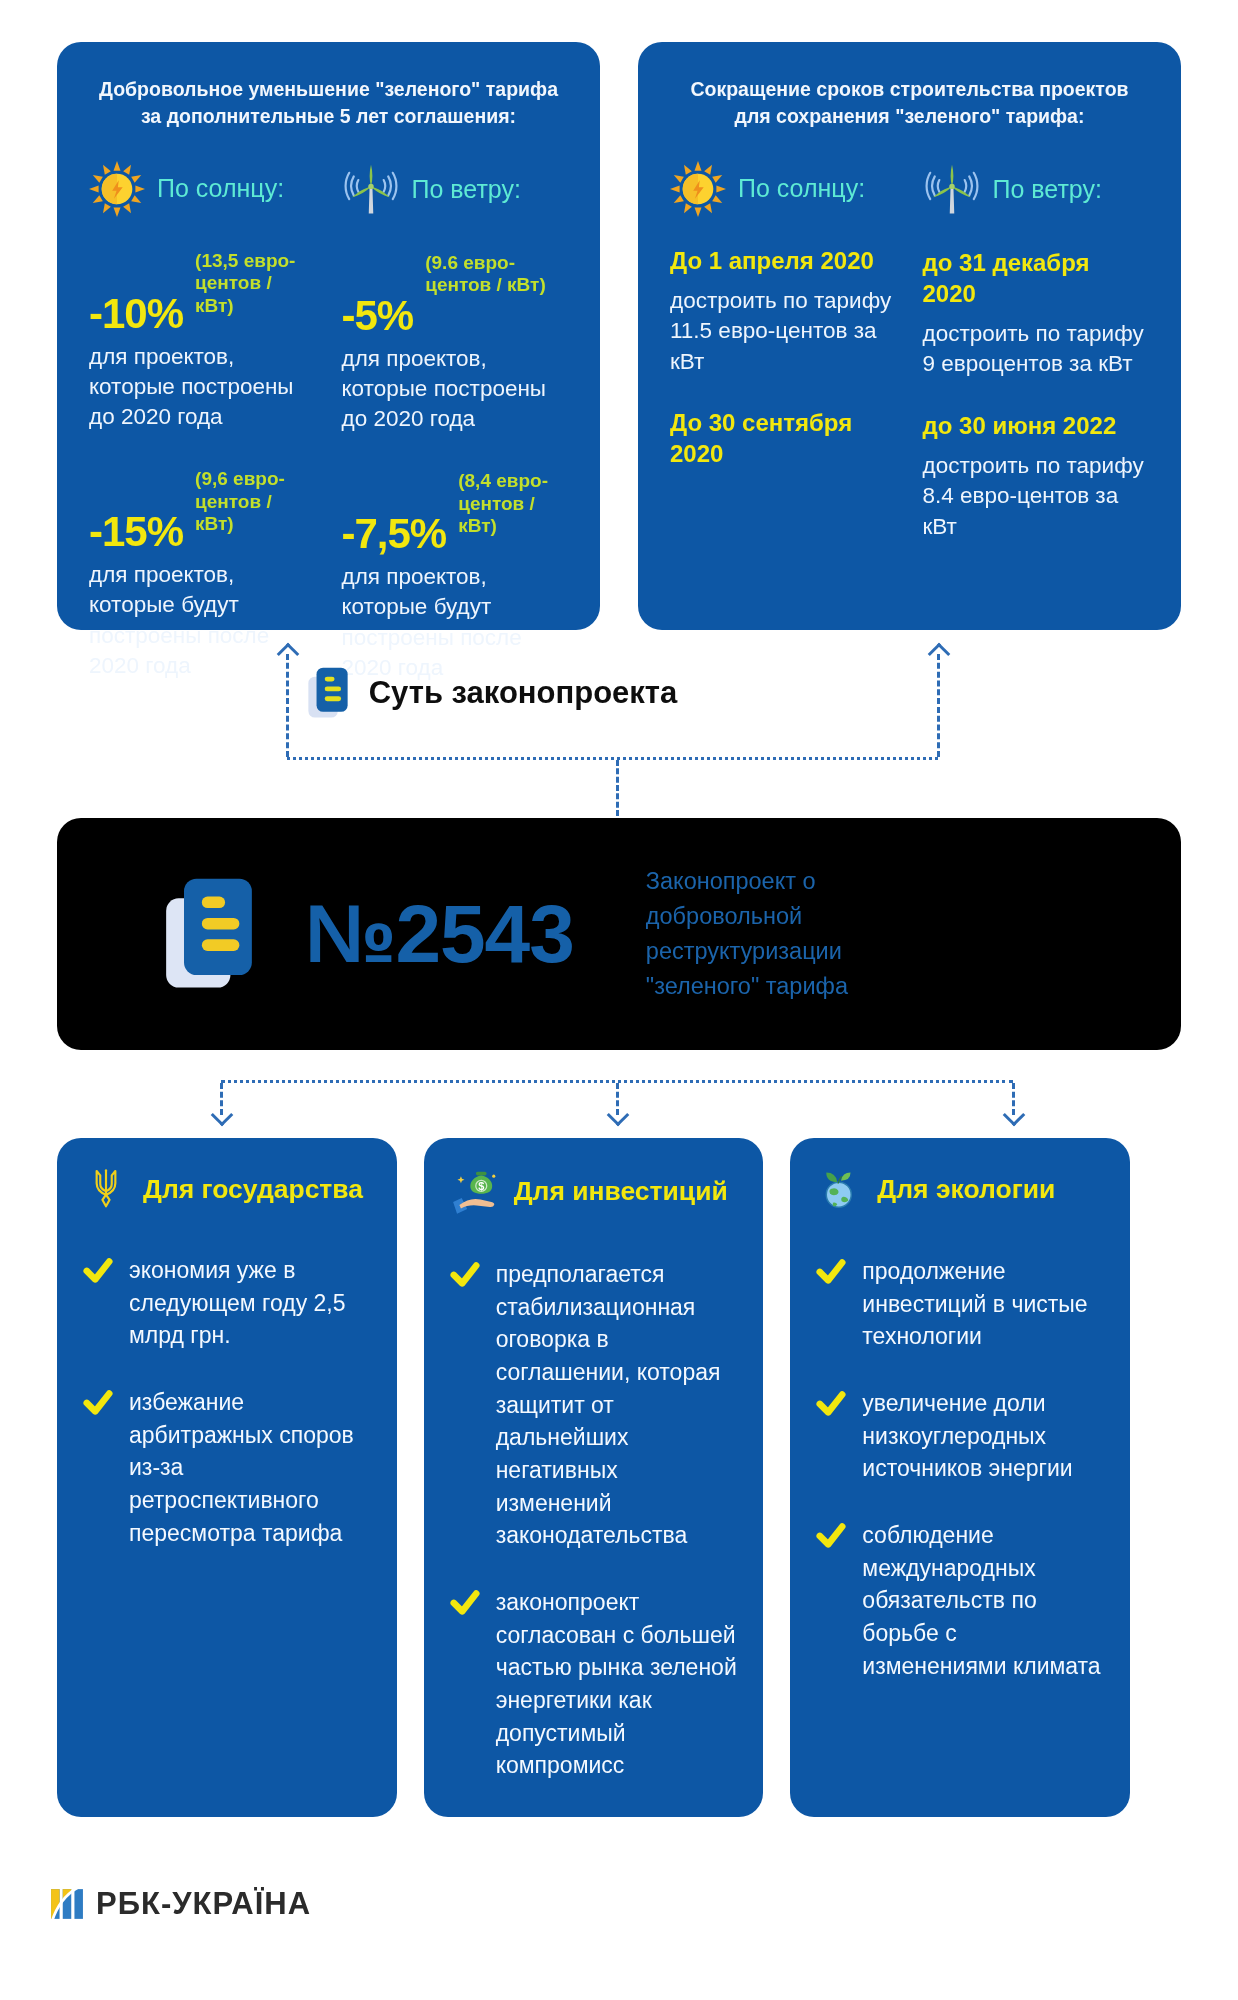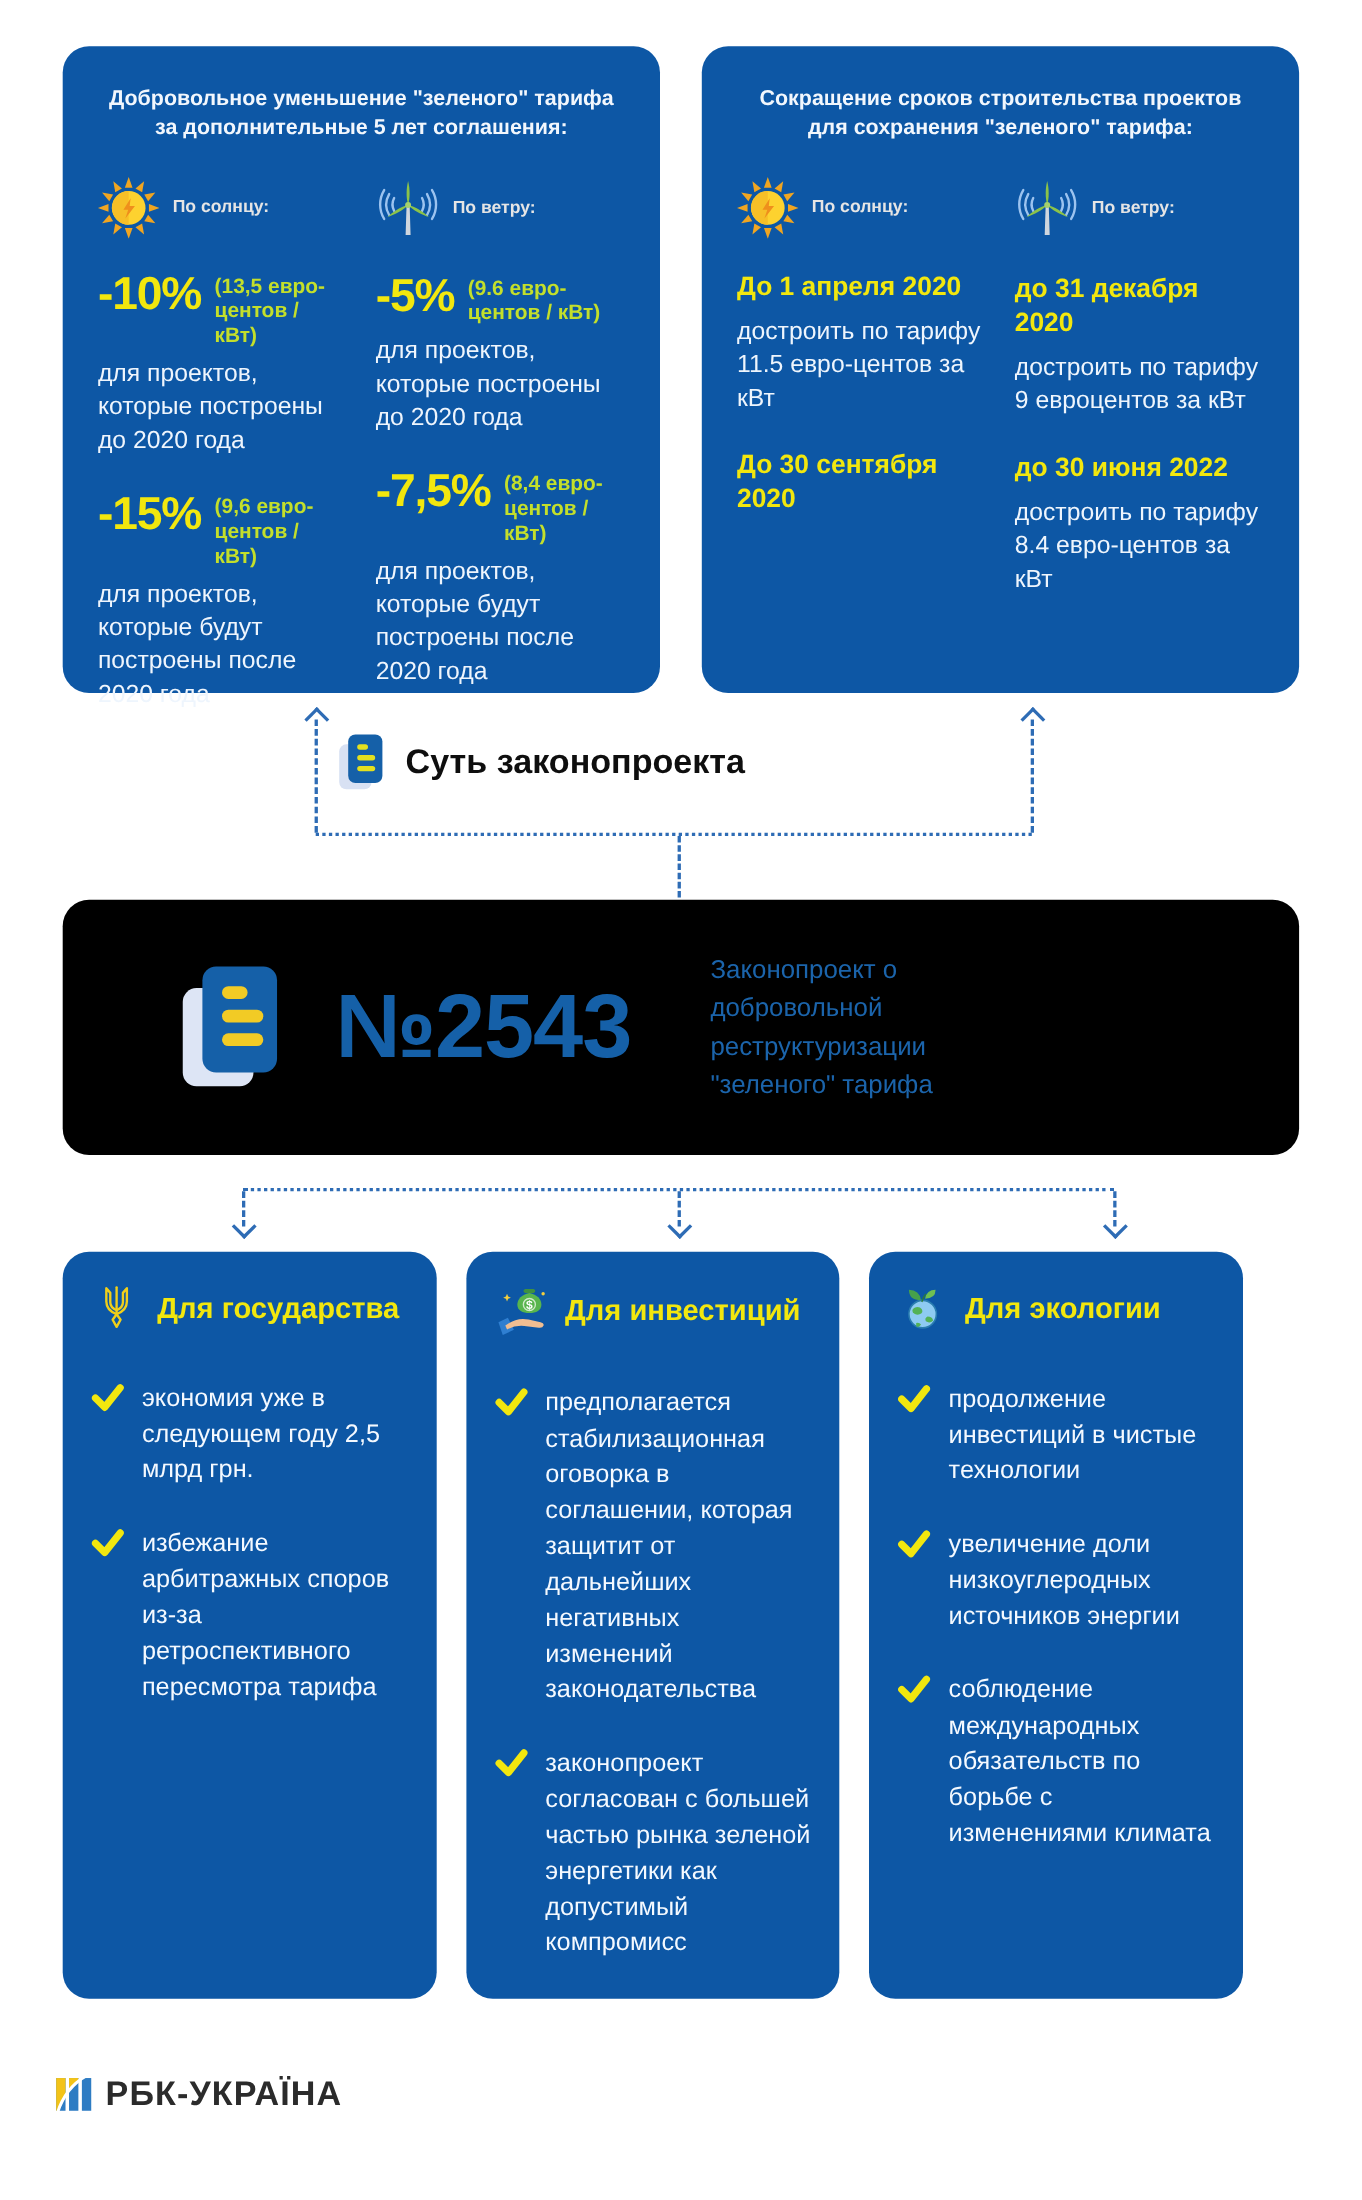--- a/index.html
+++ b/index.html
@@ -10,24 +10,24 @@
   .card{background:#0d57a5;border-radius:24px;box-sizing:border-box;}
 
   
   .top-row{position:absolute;left:57px;top:42px;width:1124px;display:flex;gap:38px;}
   .top-card{flex:1;height:588px;padding:30px 32px;}
   .tc-title{margin:4px 8px 30px;color:#f2f7fd;font-size:19.5px;font-weight:bold;
             text-align:center;line-height:1.4;}
   .tc-cols{display:flex;gap:26px;}
   .tc-col{flex:1;min-width:0;}
   .col-head{display:flex;align-items:center;gap:12px;margin-bottom:28px;}
-  .col-label{color:#e5e5e5;font-size:16px;font-weight:bold;}
+  .col-label{color:#5eead4;font-size:25px;font-weight:normal;}
   .icon{display:inline-flex;flex:0 0 auto;}
   .pct-row{display:flex;align-items:flex-start;gap:12px;margin-bottom:6px;}
-  .big{color:#f2e70e;font-size:42px;font-weight:bold;line-height:1.05;letter-spacing:-1px;}
+  .big{color:#f2e70e;font-size:42px;font-weight:bold;line-height:1.05;letter-spacing:-1px;margin-top:47px;}
   .note{color:#c3df2b;font-size:19px;line-height:1.2;padding-top:5px;max-width:150px;font-weight:bold;}
   .date{color:#f2e70e;font-size:24px;font-weight:bold;line-height:1.3;margin:0 0 10px;}
   .item-text{color:#eef5fd;font-size:22.5px;line-height:1.35;margin:0 0 30px;}
 
   
   .essence{position:absolute;left:0;top:630px;width:1238px;height:188px;}
   .split{position:absolute;left:0;top:1050px;width:1238px;height:88px;}
   .vdash{position:absolute;width:0;border-left:3.5px dashed #2e6cb5;}
   .hdash{position:absolute;height:0;border-top:3.5px dotted #2e6cb5;}
   .chev{position:absolute;width:13px;height:13px;border-top:3.5px solid #2e6cb5;

